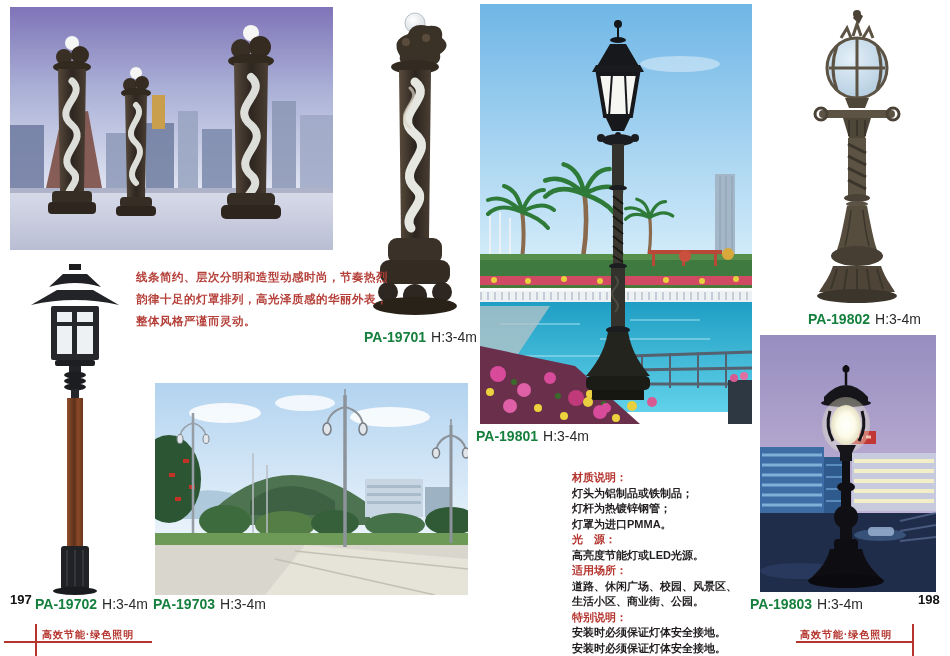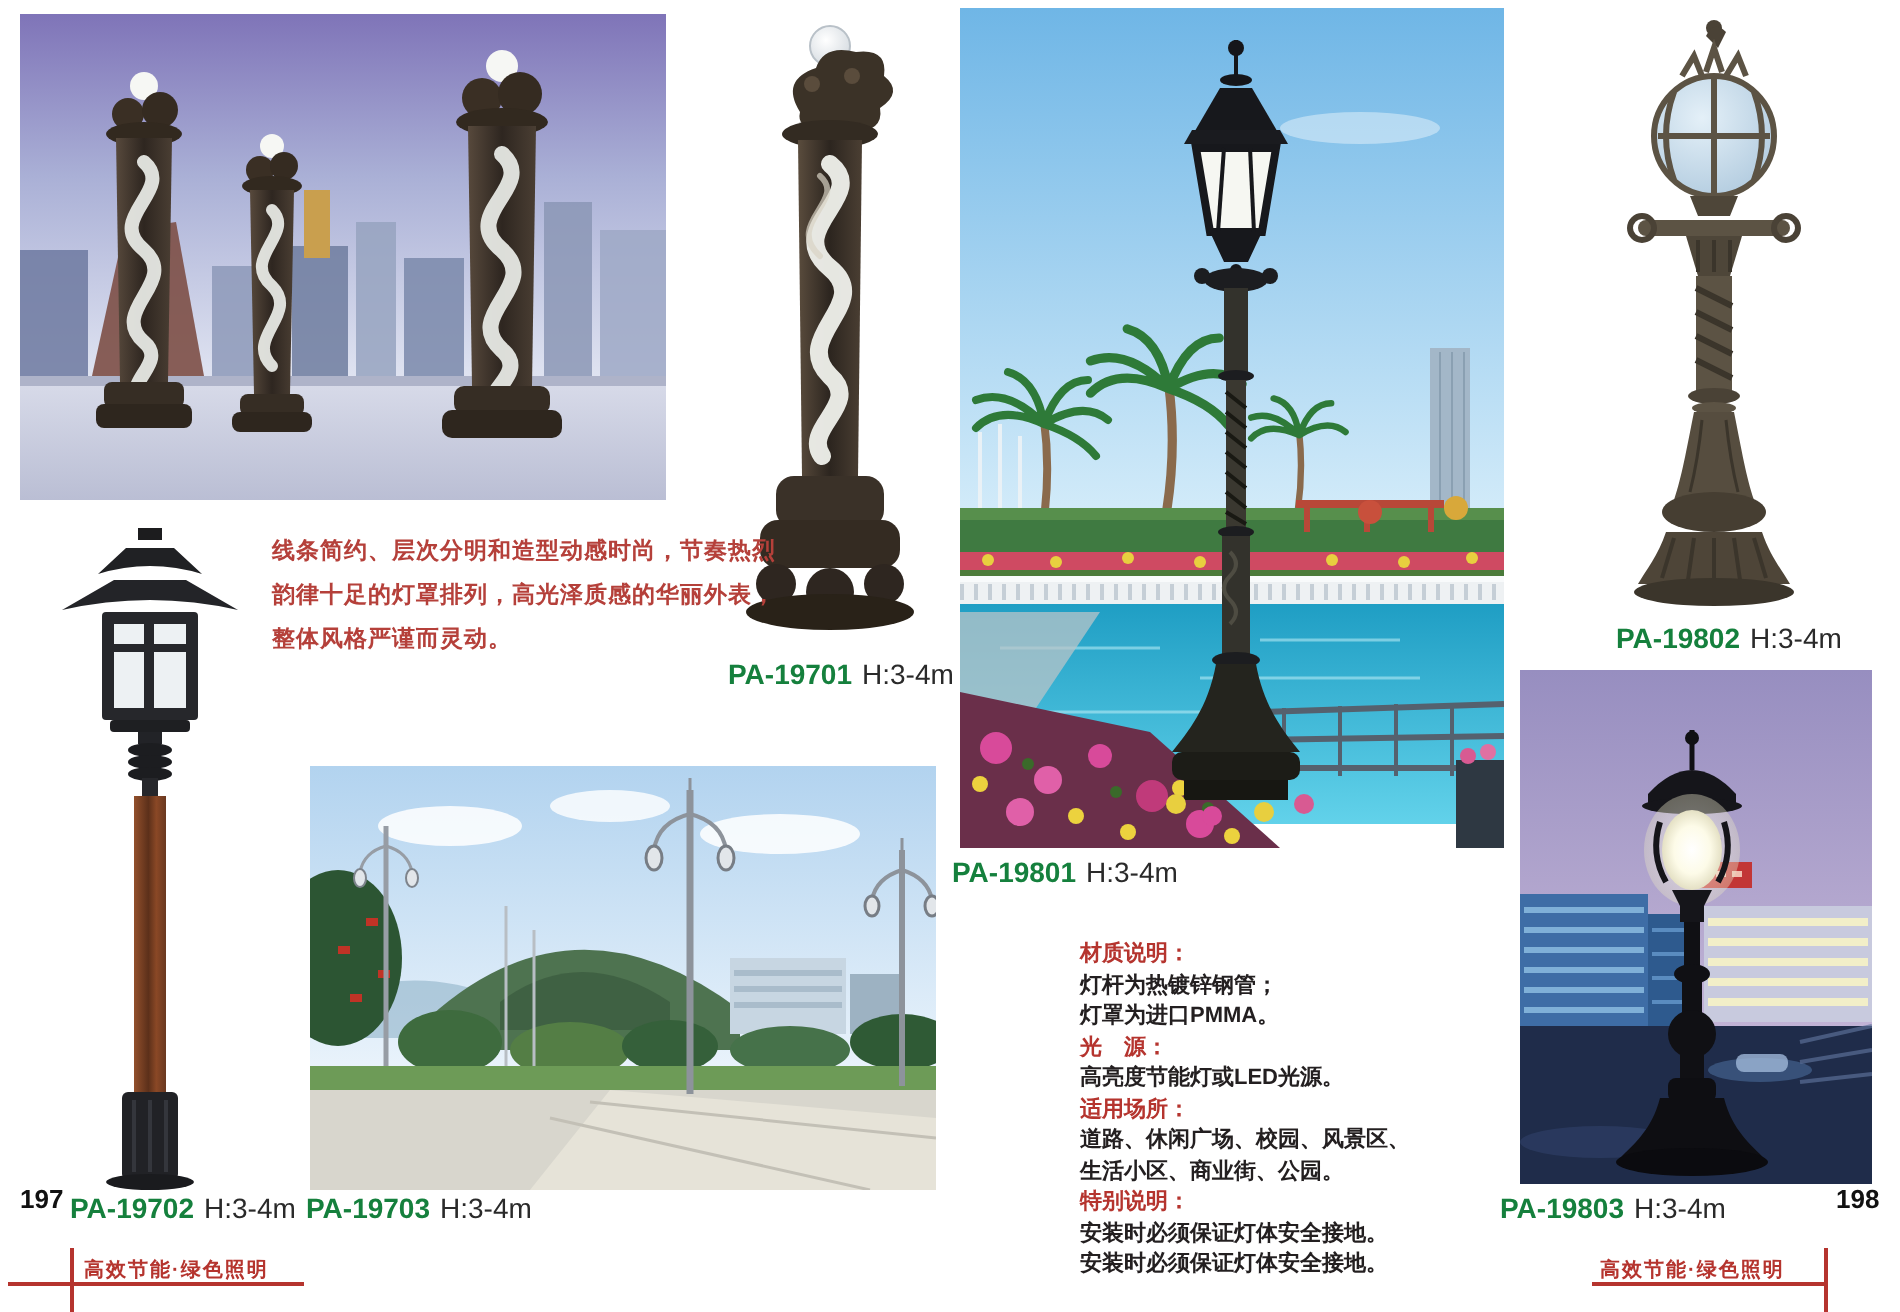--- a/index.html
+++ b/index.html
@@ -4,23 +4,23 @@
 <style>
   html,body{margin:0;padding:0;background:#ffffff;}
   .page{position:relative;width:950px;height:656px;background:#fff;overflow:hidden;
         font-family:"Liberation Sans","DejaVu Sans",sans-serif;}
   .photo{position:absolute;display:block;}
   .label{position:absolute;font-size:14px;white-space:nowrap;}
   .label .model{color:#15803d;font-weight:bold;margin-right:5px;}
   .label .height{color:#2a2a2a;font-weight:500;}
   .desc{position:absolute;left:136px;top:266px;width:260px;color:#b5403a;
         font-size:11.5px;font-weight:bold;letter-spacing:0.5px;}
-  .desc div{height:22px;line-height:22px;font-family:Liberation Mono, monospace;}
+  .desc div{height:22px;line-height:22px;}
   .specs{position:absolute;left:540px;top:470px;font-size:11px;font-weight:bold;}
-  .specs div{line-height:15.5px;height:15.5px;white-space:nowrap;}
+  .specs div{line-height:15.5px;height:15.5px;white-space:nowrap;margin-left:32px;}
   .spec-h{color:#b5342e;}
   .spec-l{color:#231f20;}
   .pgnum{position:absolute;top:592px;font-size:13px;font-weight:bold;color:#111;}
   .slogan{position:absolute;top:628px;font-size:10px;font-weight:bold;color:#b5342e;letter-spacing:1px;text-align:right;}
   .hline{position:absolute;height:2px;background:#b5342e;}
   .vline{position:absolute;width:2px;background:#b5342e;}
 </style>
 </head>
 <body>
 
@@ -426,20 +426,21 @@
   </div>
   <div class="label" style="left:808px;top:311px">
     <span class="model">PA-19802</span><span class="height">H:3-4m</span>
   </div>
   <div class="label" style="left:750px;top:596px">
     <span class="model">PA-19803</span><span class="height">H:3-4m</span>
   </div>
 
   <div class="specs">
     <div class="spec-h">材质说明：</div>
+    <div class="spec-l">灯头为铝制品或铁制品；</div>
     <div class="spec-l">灯杆为热镀锌钢管；</div>
     <div class="spec-l">灯罩为进口PMMA。</div>
     <div class="spec-h">光　源：</div>
     <div class="spec-l">高亮度节能灯或LED光源。</div>
     <div class="spec-h">适用场所：</div>
     <div class="spec-l">道路、休闲广场、校园、风景区、</div>
     <div class="spec-l">生活小区、商业街、公园。</div>
     <div class="spec-h">特别说明：</div>
     <div class="spec-l">安装时必须保证灯体安全接地。</div>
     <div class="spec-l">安装时必须保证灯体安全接地。</div>

